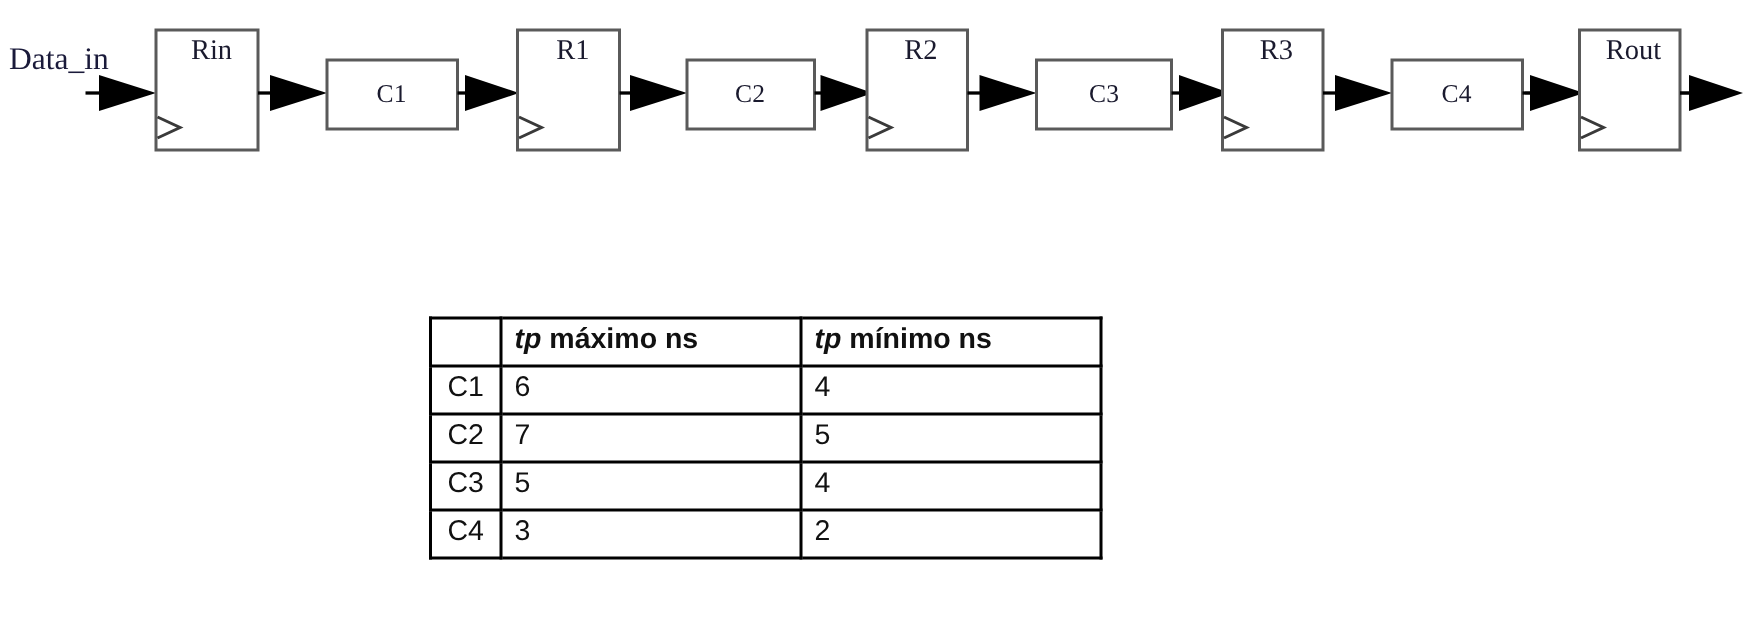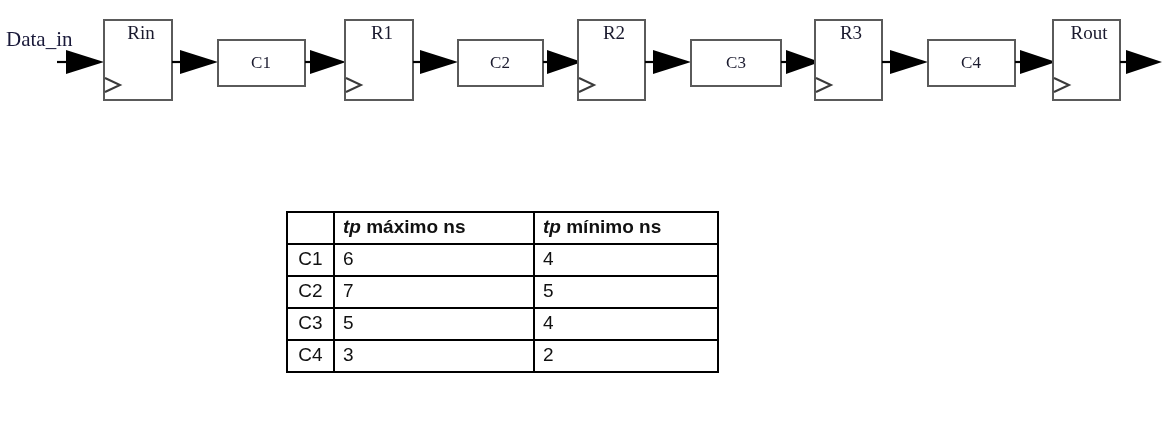--- a/index.html
+++ b/index.html
@@ -85,21 +85,21 @@
     text-align: left;
     vertical-align: middle;
     height: 32px;
     box-sizing: border-box;
   }
   table.delay-table th {
     font-weight: bold;
   }
   table.delay-table .col-label { width: 47px; text-align: center; }
   table.delay-table .col-max   { width: 200px; }
-  table.delay-table .col-min   { width: 184px; margin-left: 36px; }
+  table.delay-table .col-min   { width: 200px; margin-left: 36px; }
   table.delay-table td.row-head {
     text-align: center;
     font-weight: normal;
   }
   th .tp-sym {
     font-style: italic;
     font-weight: bold;
   }
   th .corner-blank { display: inline-block; }
 </style>

